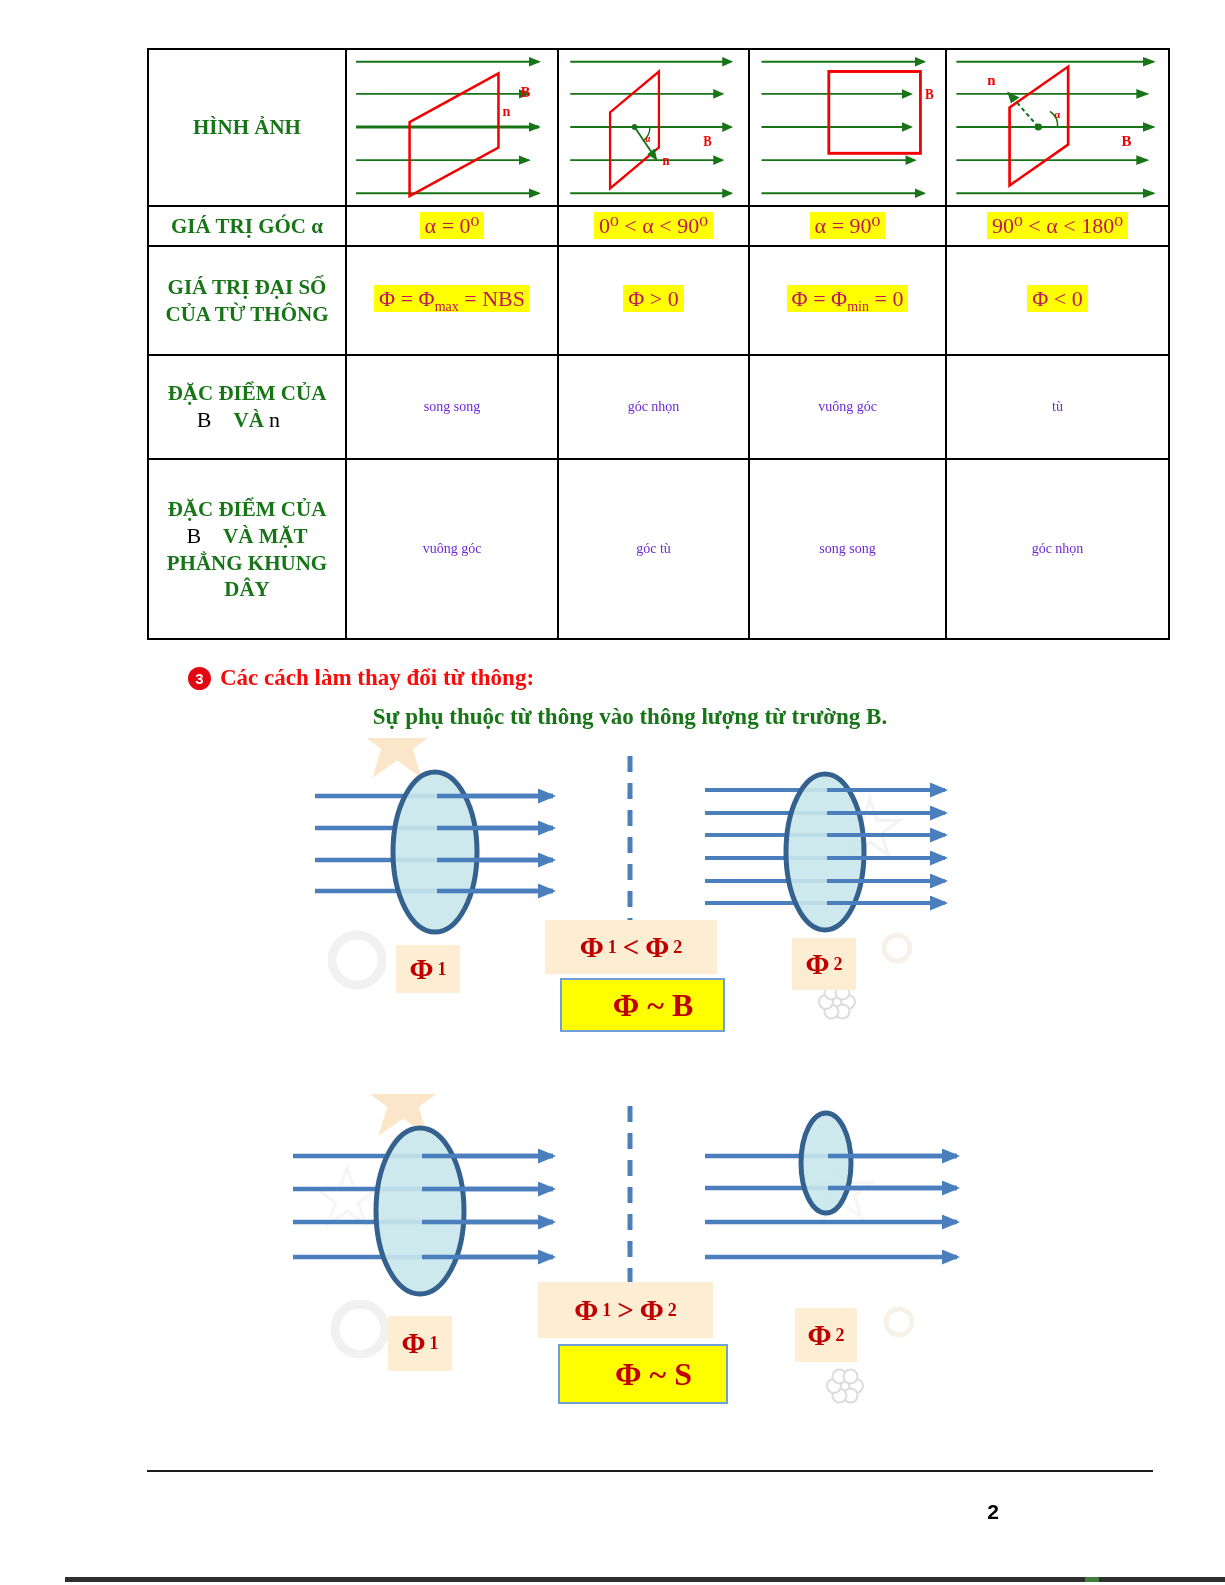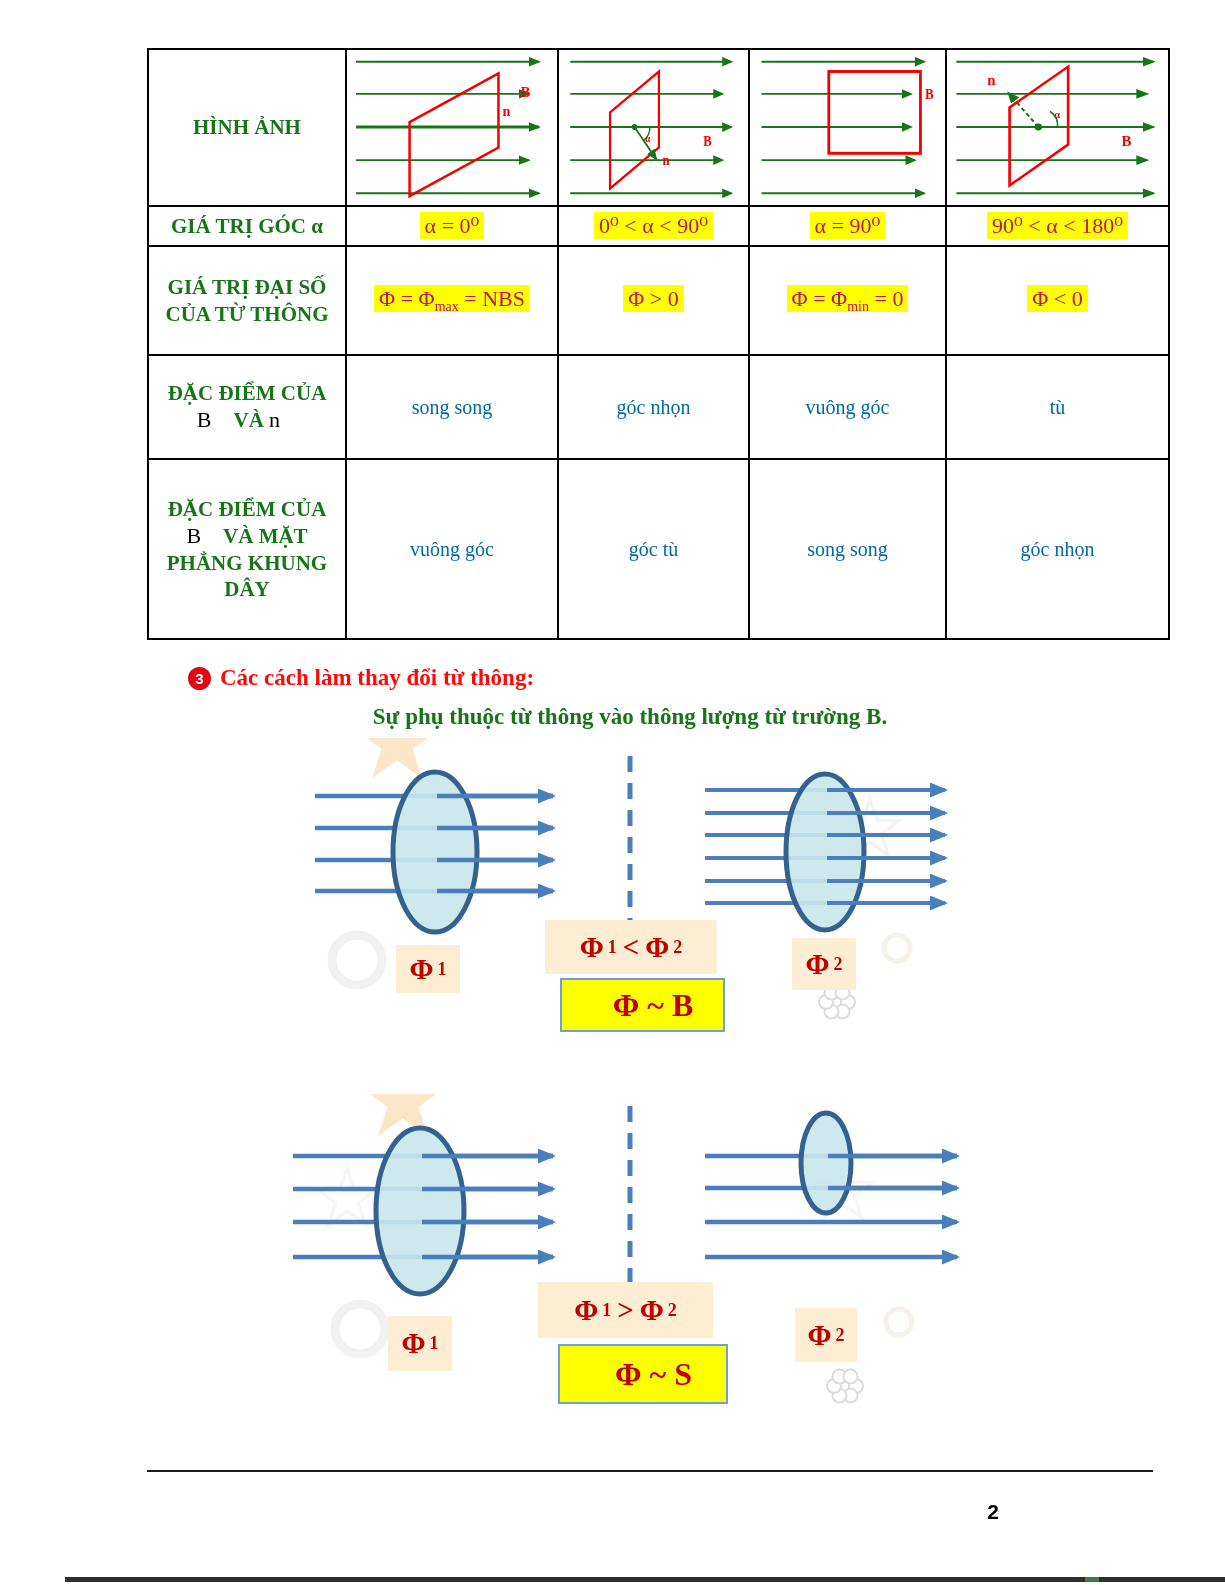--- a/index.html
+++ b/index.html
@@ -7,21 +7,21 @@
     position:relative; width:1225px; height:1585px; background:#ffffff;
     font-family:"Liberation Serif","DejaVu Serif",serif; overflow:hidden;
   }
 
   
   table.main { position:absolute; left:147px; top:48px; border-collapse:collapse; table-layout:fixed; }
   table.main td { border:2px solid #000; text-align:center; vertical-align:middle; padding:2px 4px; overflow:hidden; }
   .th-green { color:#177417; font-weight:bold; font-size:21px; }
   .row-label { color:#177417; font-weight:bold; font-size:21px; line-height:1.25; }
   .row-label .black { color:#000; font-weight:normal; font-size:22px; }
-  .cellval { font-size:20px; color:#0369a1; }
+  .cellval { font-size:14px; color:#6d28d9; }
   .hl { background:#ffff00; font-size:22px; color:#be185d; padding:1px 5px; white-space:nowrap; }
   .hl sub { font-size:14px;margin-top:38px; }
   .h-head td { height:33px; }
   .h-img  td { height:151px; padding:0; }
   .h-ang  td { height:34px; }
   .h-flux td { height:103px;border-radius:19px; }
   .h-bn   td { height:98px; }
   .h-bp   td { height:174px; }
   svg.fig { display:block; width:100%; height:151px; }
   .figlabel { font:bold 14px "Liberation Serif","DejaVu Serif",serif; fill:#f50000; }

